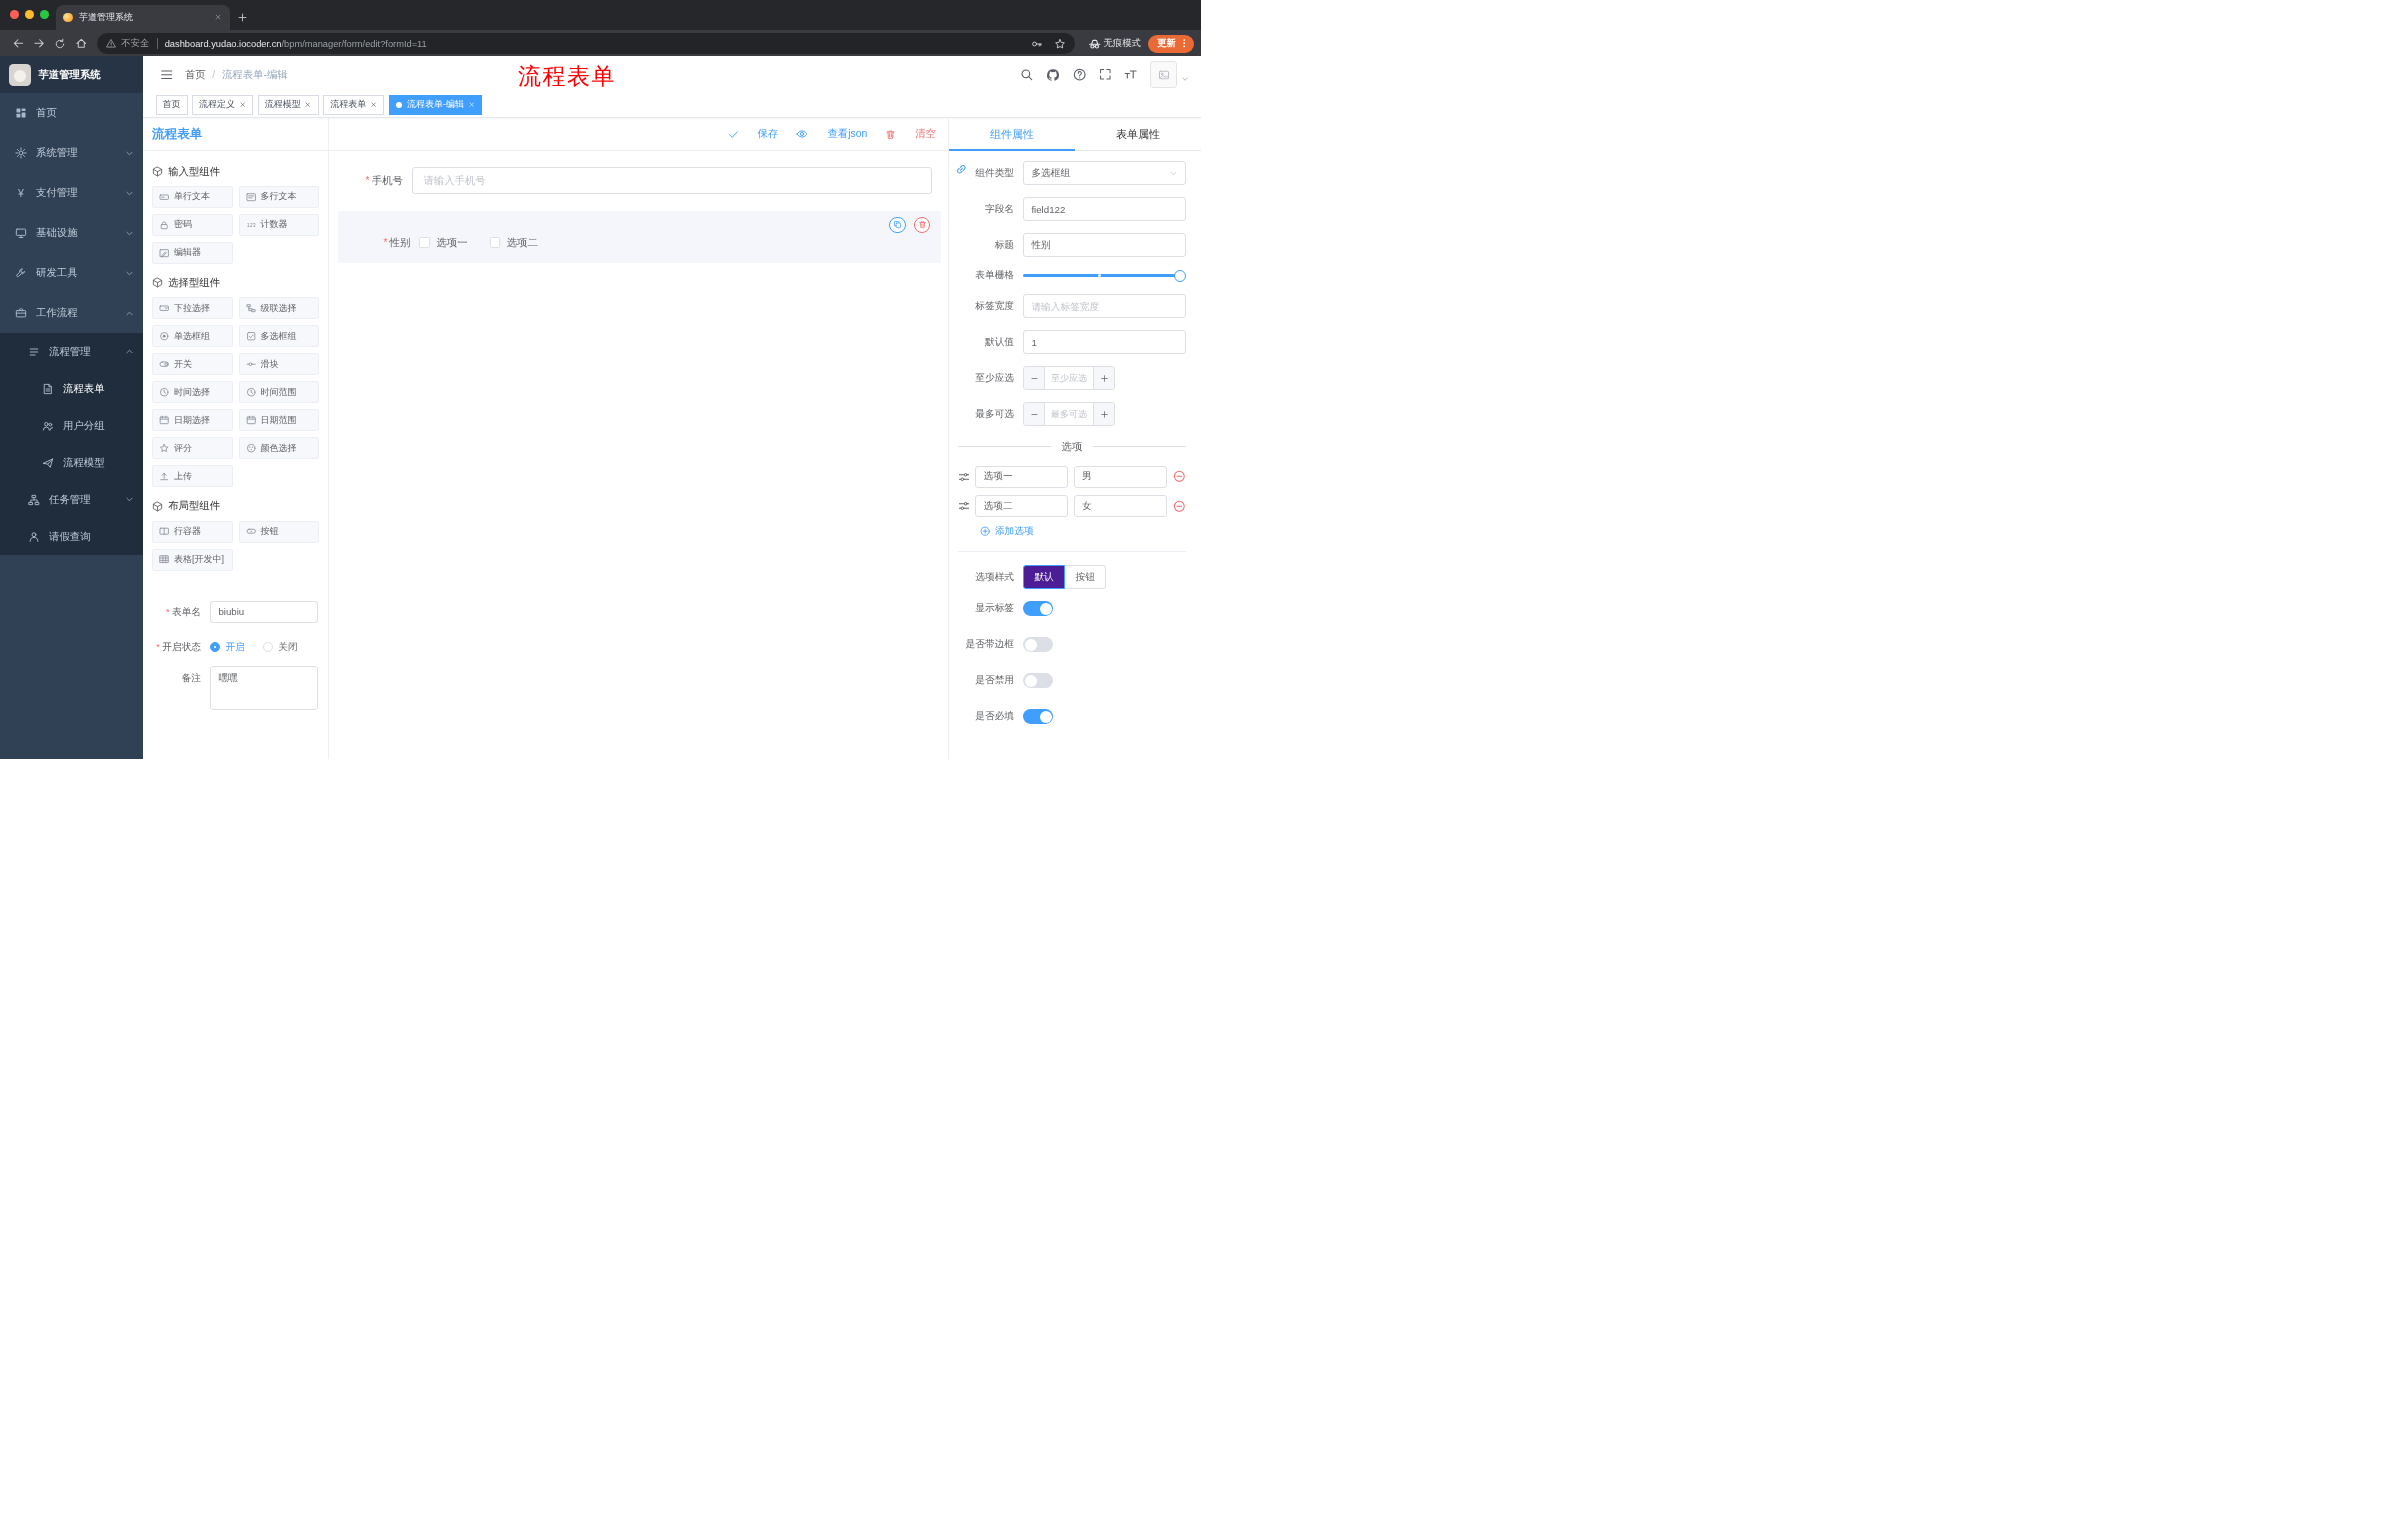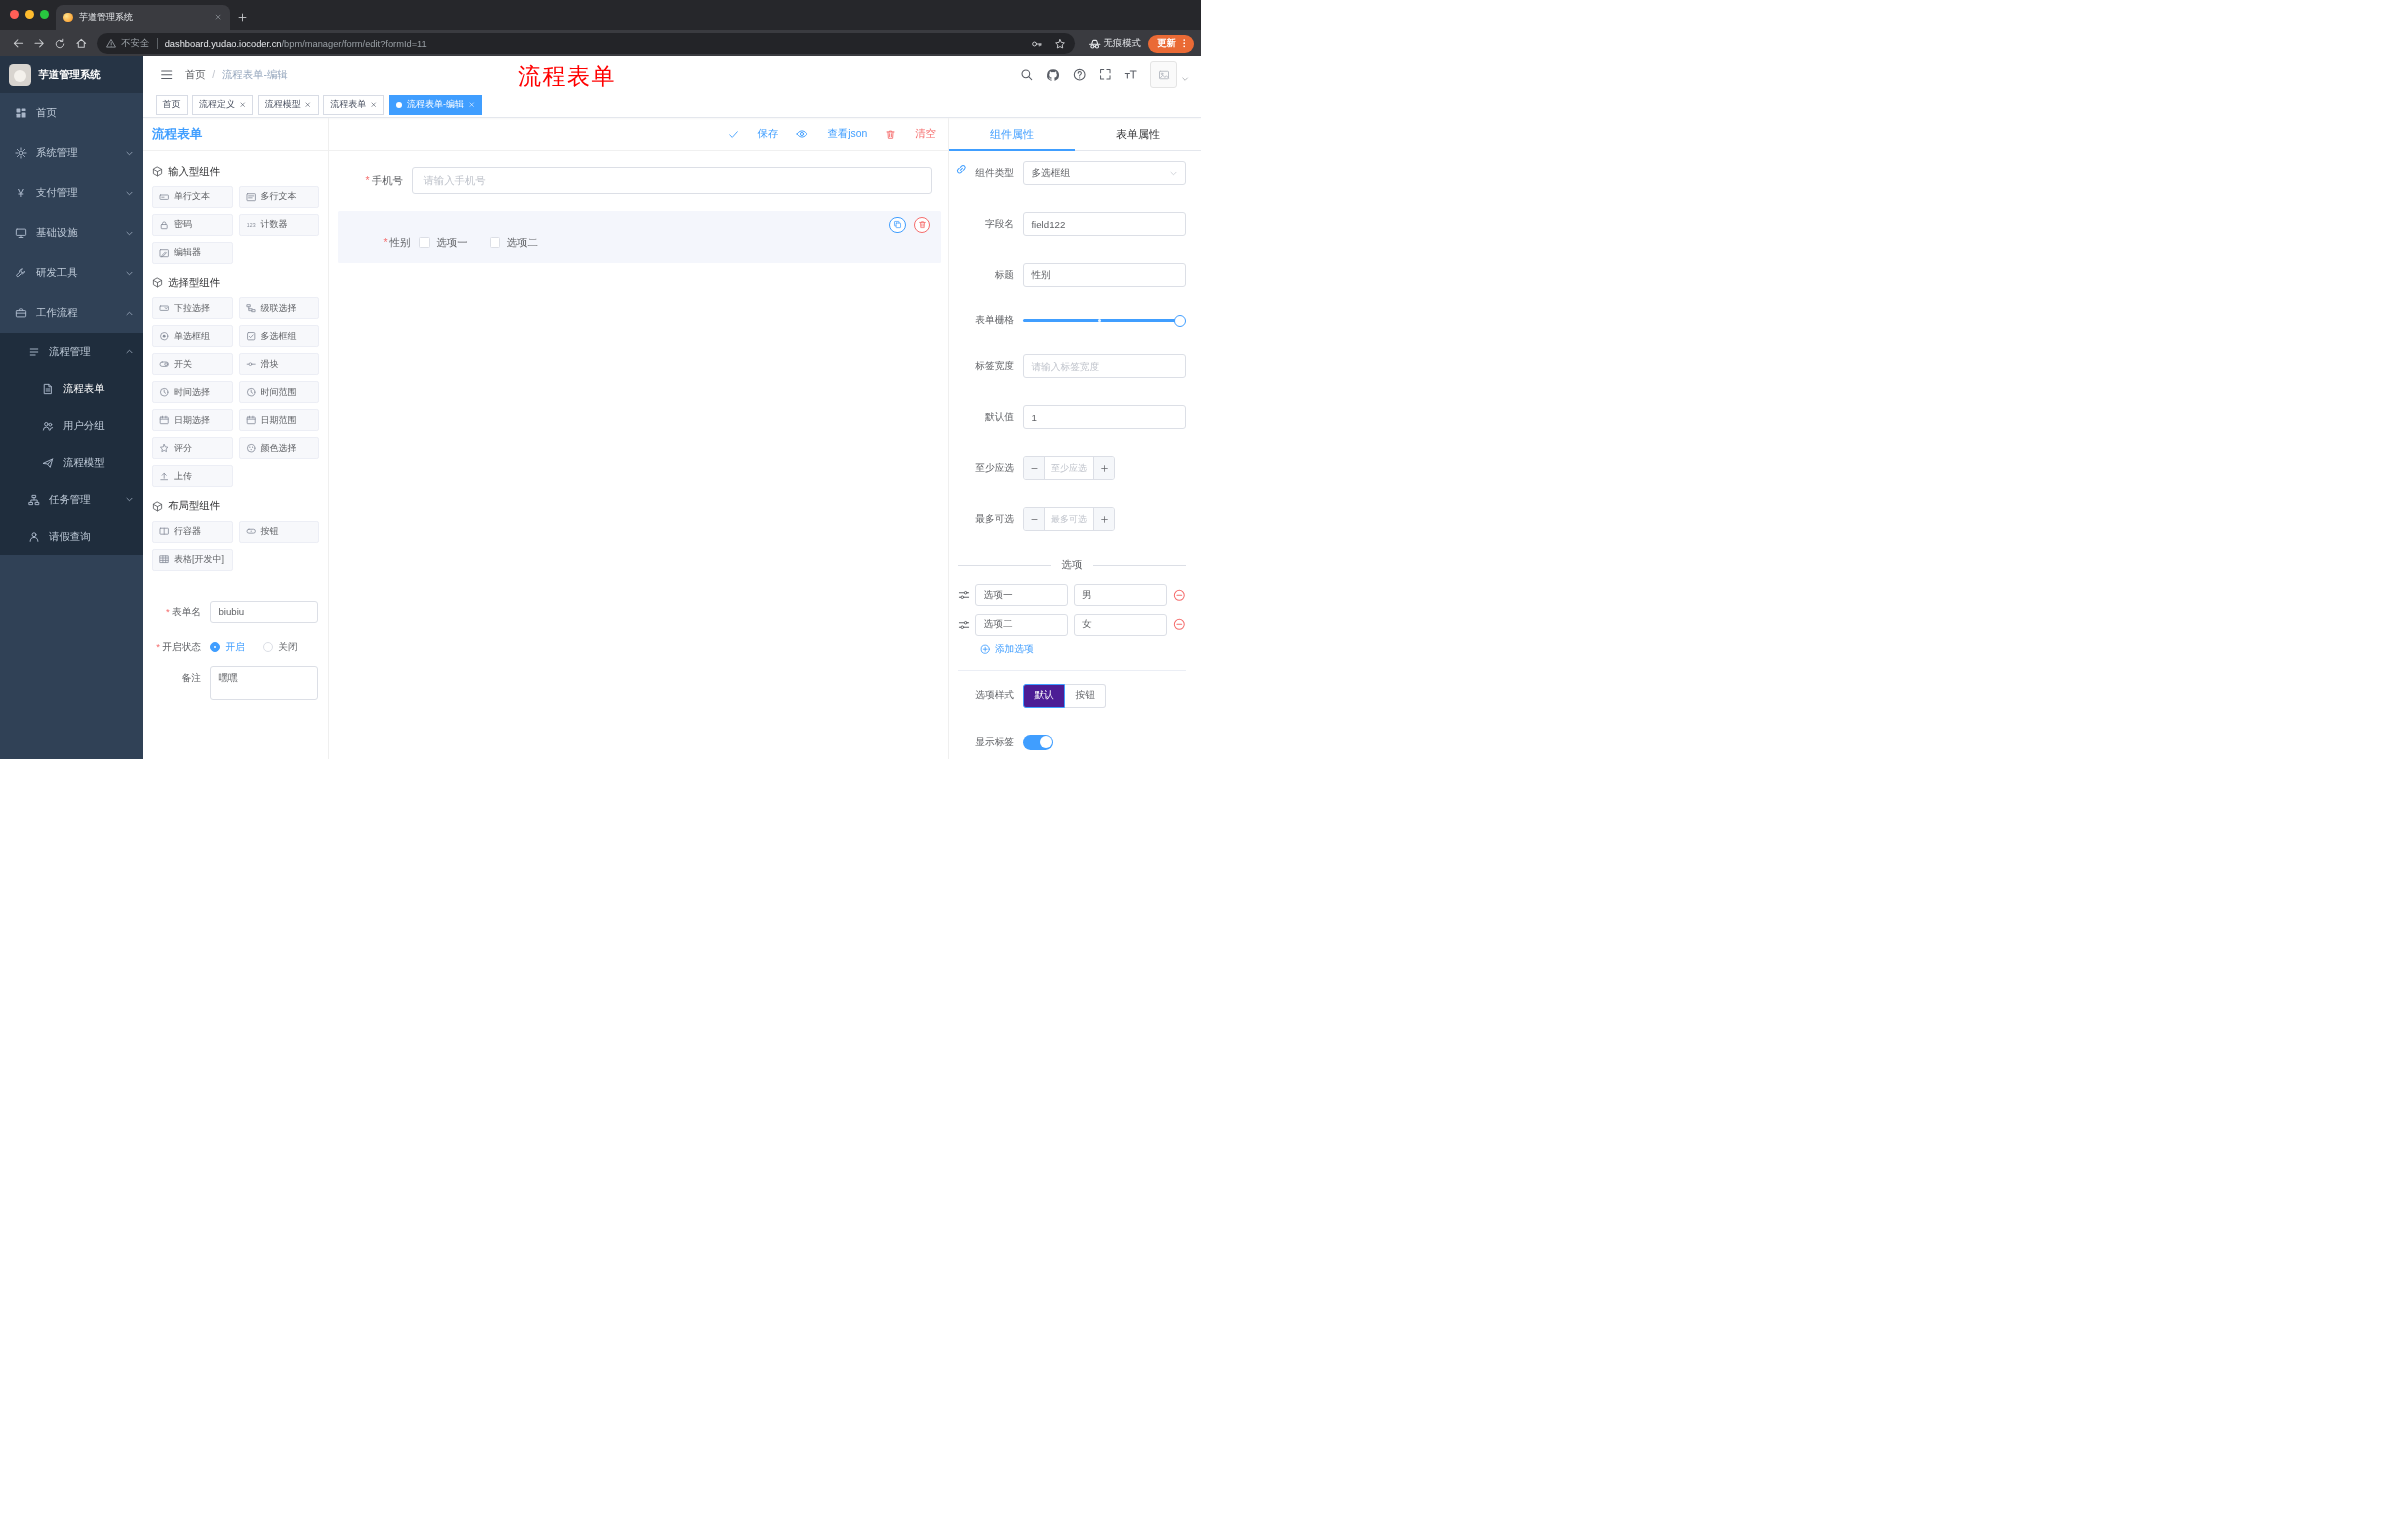--- a/index.html
+++ b/index.html
@@ -74,21 +74,21 @@
 .pgrid{display:grid;grid-template-columns:1fr 1fr;gap:6px}
 .pitem{height:22px;display:flex;align-items:center;gap:4.5px;padding:0 6px;background:#f7f8fb;border:0.7px solid #eceef5;border-radius:2.2px;font-size:9px;color:#606266;cursor:move;white-space:nowrap;overflow:hidden}
 .pitem .ic{color:#8a909c}
 .meta{margin-top:30px;padding-right:1.5px}
 .meta-row{display:flex;align-items:flex-start;margin-bottom:12px}
 .meta-label{width:49px;text-align:right;font-size:9.7px;color:#606266;padding-top:5.2px;flex-shrink:0}
 .req::before{content:"*";color:#f56c6c;margin-right:2.2px}
 .meta-ctl{flex:1;margin-left:9px}
 .inp{width:100%;height:22px;border:0.7px solid #dcdfe6;border-radius:3px;padding:0 7.4px;font-size:9.7px;color:#606266;outline:none;background:#fff;font-family:inherit}
 .inp::placeholder{color:#c0c4cc}
-textarea.inp{height:34px;padding:4.5px 7.4px;resize:none}
+textarea.inp{height:44px;padding:4.5px 7.4px;resize:none}
 .radio{display:inline-flex;align-items:center;gap:5.2px;font-size:9.7px;color:#606266;margin-right:15px;margin-top:6px;cursor:pointer}
 .rdot{width:10.4px;height:10.4px;border:0.7px solid #dcdfe6;border-radius:50%;background:#fff;position:relative;flex-shrink:0}
 .radio.checked .rdot{border-color:#409eff;background:#409eff}
 .radio.checked .rdot::after{content:"";position:absolute;inset:3px;border-radius:50%;background:#fff}
 .radio.checked .rlab{color:#409eff}
 
 .canvas-col{flex:1;display:flex;flex-direction:column;min-width:0}
 .canvas-head{height:33px;display:flex;align-items:center;justify-content:flex-end;gap:18px;padding:0 12px;border-bottom:0.7px solid #f0f0f0;flex-shrink:0}
 .act{display:flex;align-items:center;gap:19px;font-size:10.4px;cursor:pointer}
 .act.blue{color:#409eff}
@@ -108,21 +108,21 @@
 .cbox{width:10.4px;height:10.4px;border:0.7px solid #dcdfe6;border-radius:1.5px;background:#fff;flex-shrink:0}
 
 
 .props-col{width:253px;border-left:0.7px solid #efefef;display:flex;flex-direction:column;flex-shrink:0}
 .props-tabs{height:33px;display:flex;border-bottom:0.7px solid #e4e7ed;flex-shrink:0}
 .ptab{flex:1;display:flex;align-items:center;justify-content:center;font-size:11px;color:#303133;cursor:pointer;position:relative}
 .ptab.active{color:#409eff}
 .ptab.active::after{content:"";position:absolute;left:0;right:0;bottom:-0.7px;height:1.5px;background:#409eff}
 .props-body{flex:1;overflow:hidden;padding:10.4px 15px 0 9px;position:relative}
 .link-btn{position:absolute;left:6px;top:12px;color:#409eff;cursor:pointer}
-.prow{display:flex;align-items:center;margin-bottom:27px}
+.prow{display:flex;align-items:center;margin-bottom:12px}
 .plabel{width:65px;flex-shrink:0;text-align:right;font-size:9.7px;color:#606266;padding-right:9px;white-space:nowrap}
 .pctl{flex:1;display:flex;align-items:center;min-width:0}
 .select{flex:1;height:24px;border:0.7px solid #dcdfe6;border-radius:3px;display:flex;align-items:center;padding:0 7.4px;color:#606266;cursor:pointer}
 .select .sv{flex:1}
 .select .caret{color:#c0c4cc}
 .pinp{flex:1;height:24px;border:0.7px solid #dcdfe6;border-radius:3px;padding:0 7.4px;font-size:9.7px;color:#606266;outline:none;font-family:inherit;min-width:0}
 .pinp::placeholder{color:#c0c4cc}
 .slider{flex:1;height:3px;background:#409eff;border-radius:1.5px;position:relative;margin-right:6px;cursor:pointer}
 .s-mark{position:absolute;left:48%;top:0;width:3px;height:3px;border-radius:50%;background:#fff;opacity:.9}
 .s-handle{position:absolute;right:-6px;top:50%;transform:translateY(-50%);width:12px;height:12px;border-radius:50%;background:#fff;border:1.5px solid #409eff}

